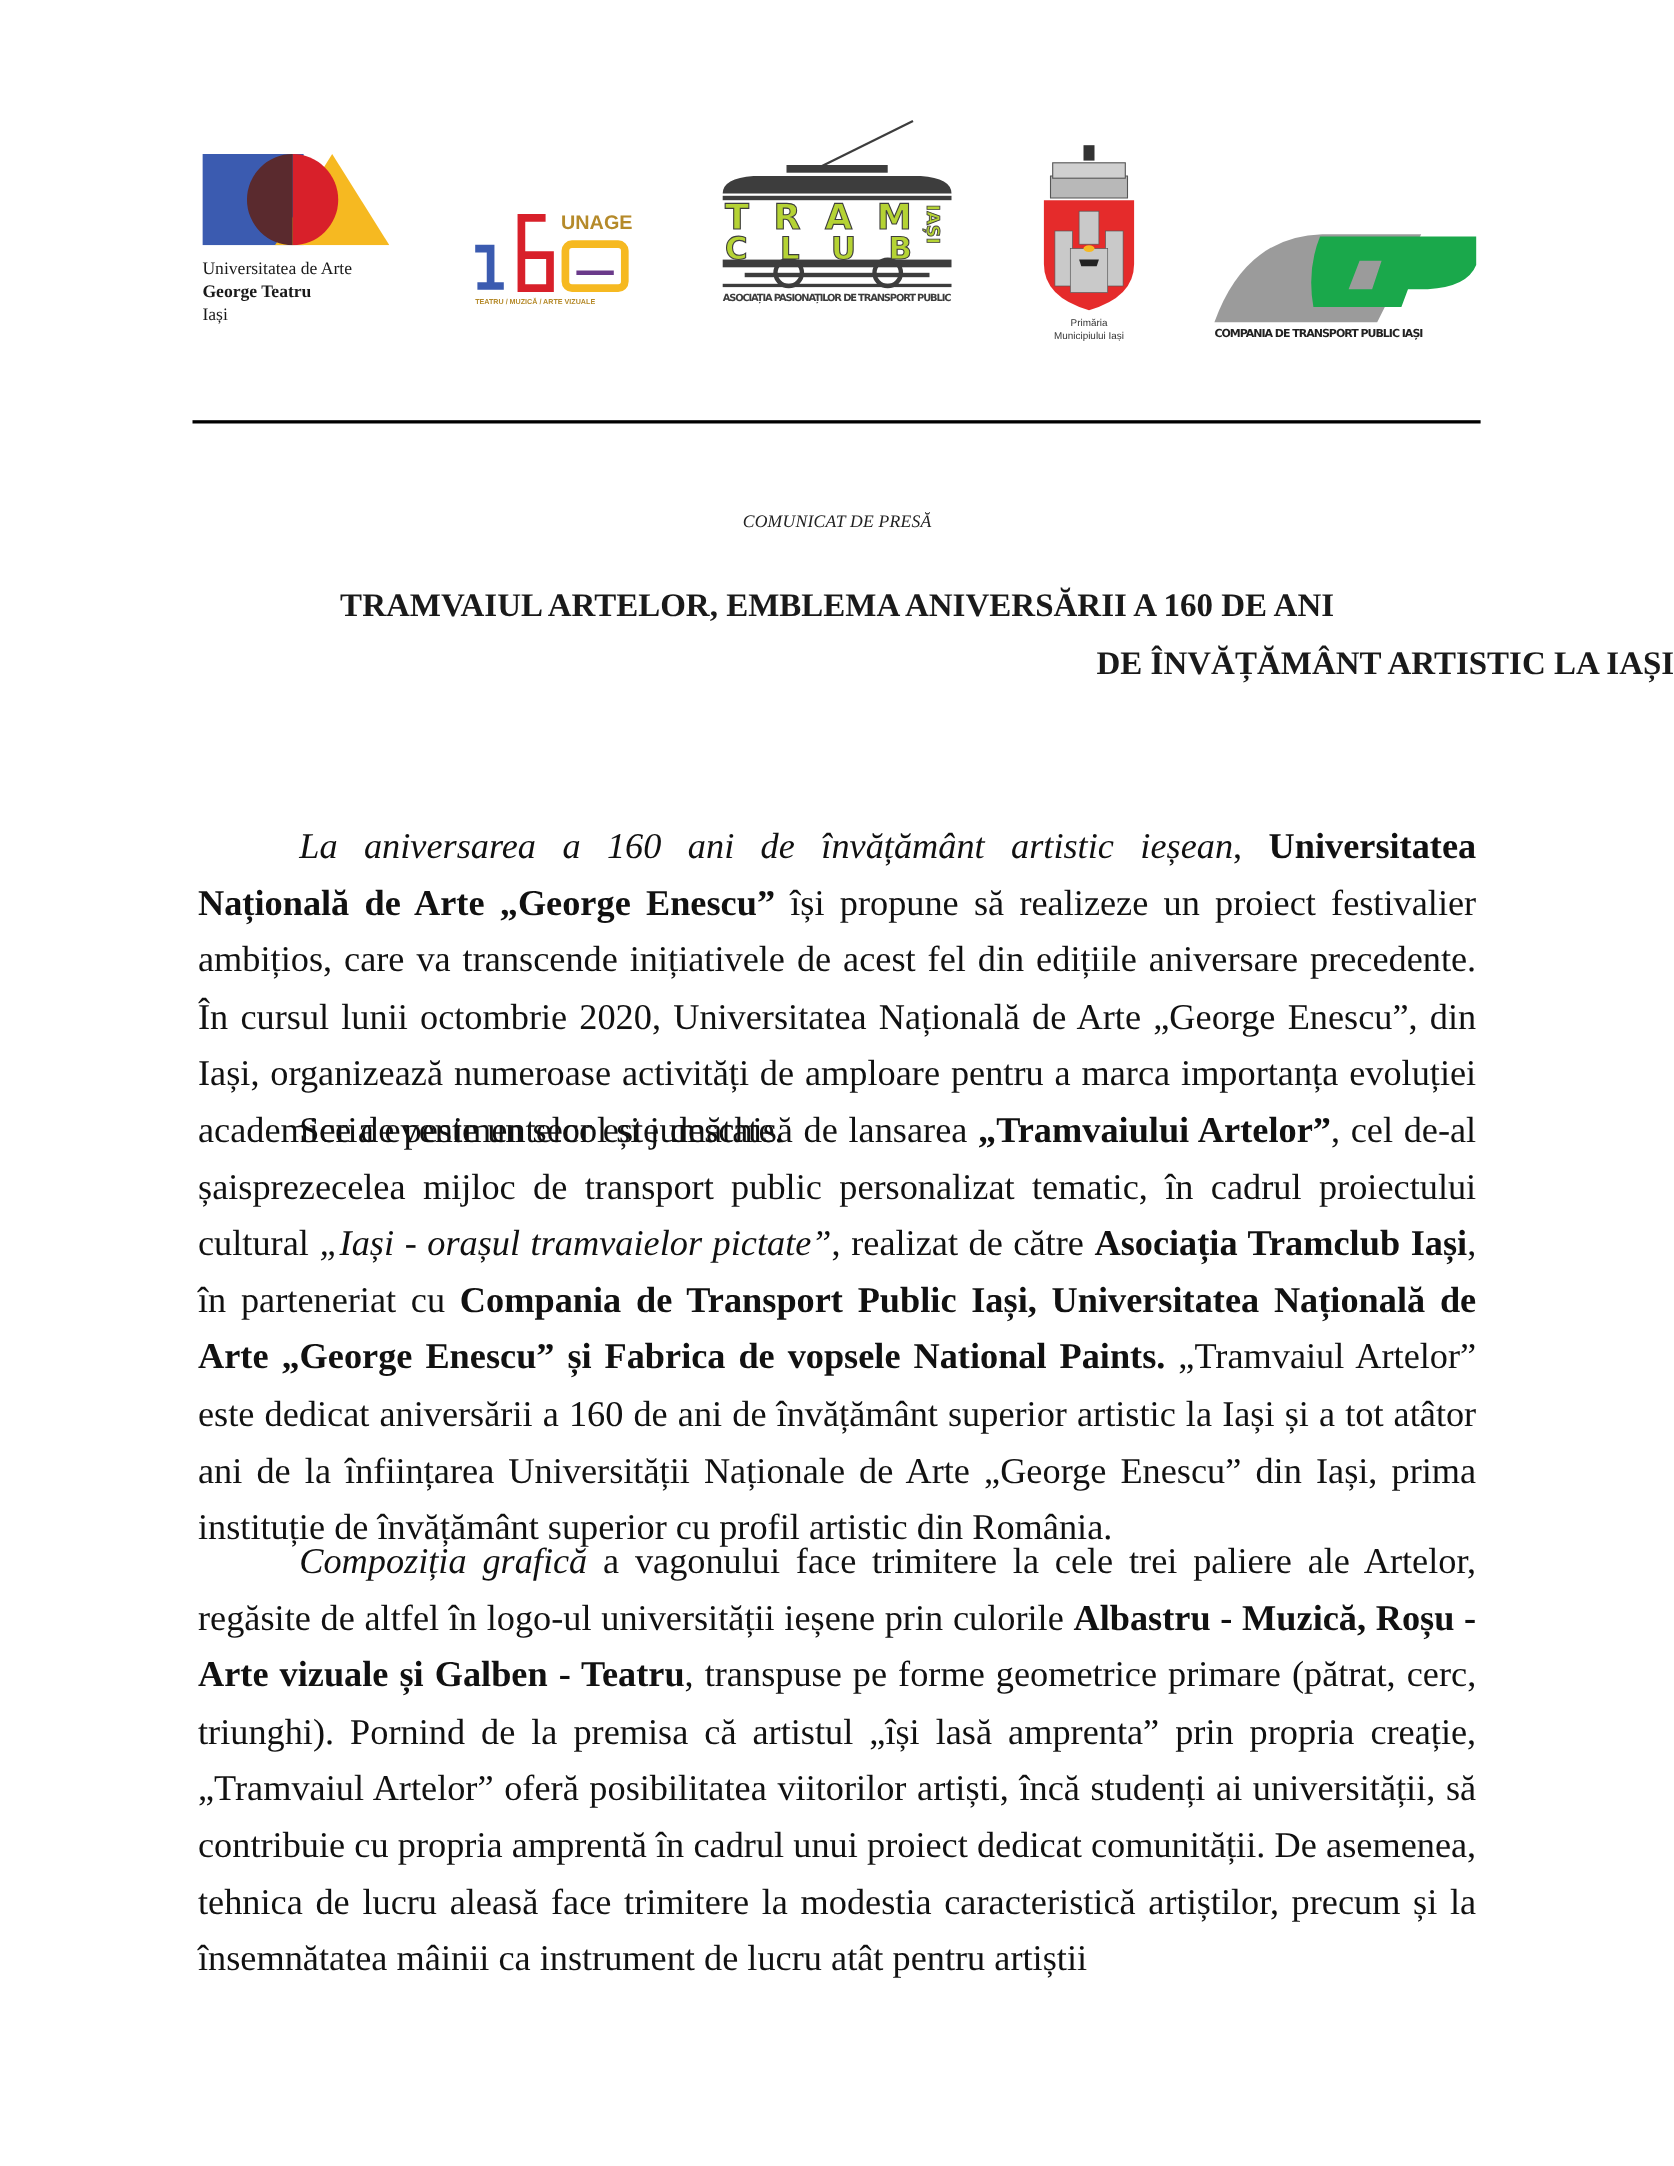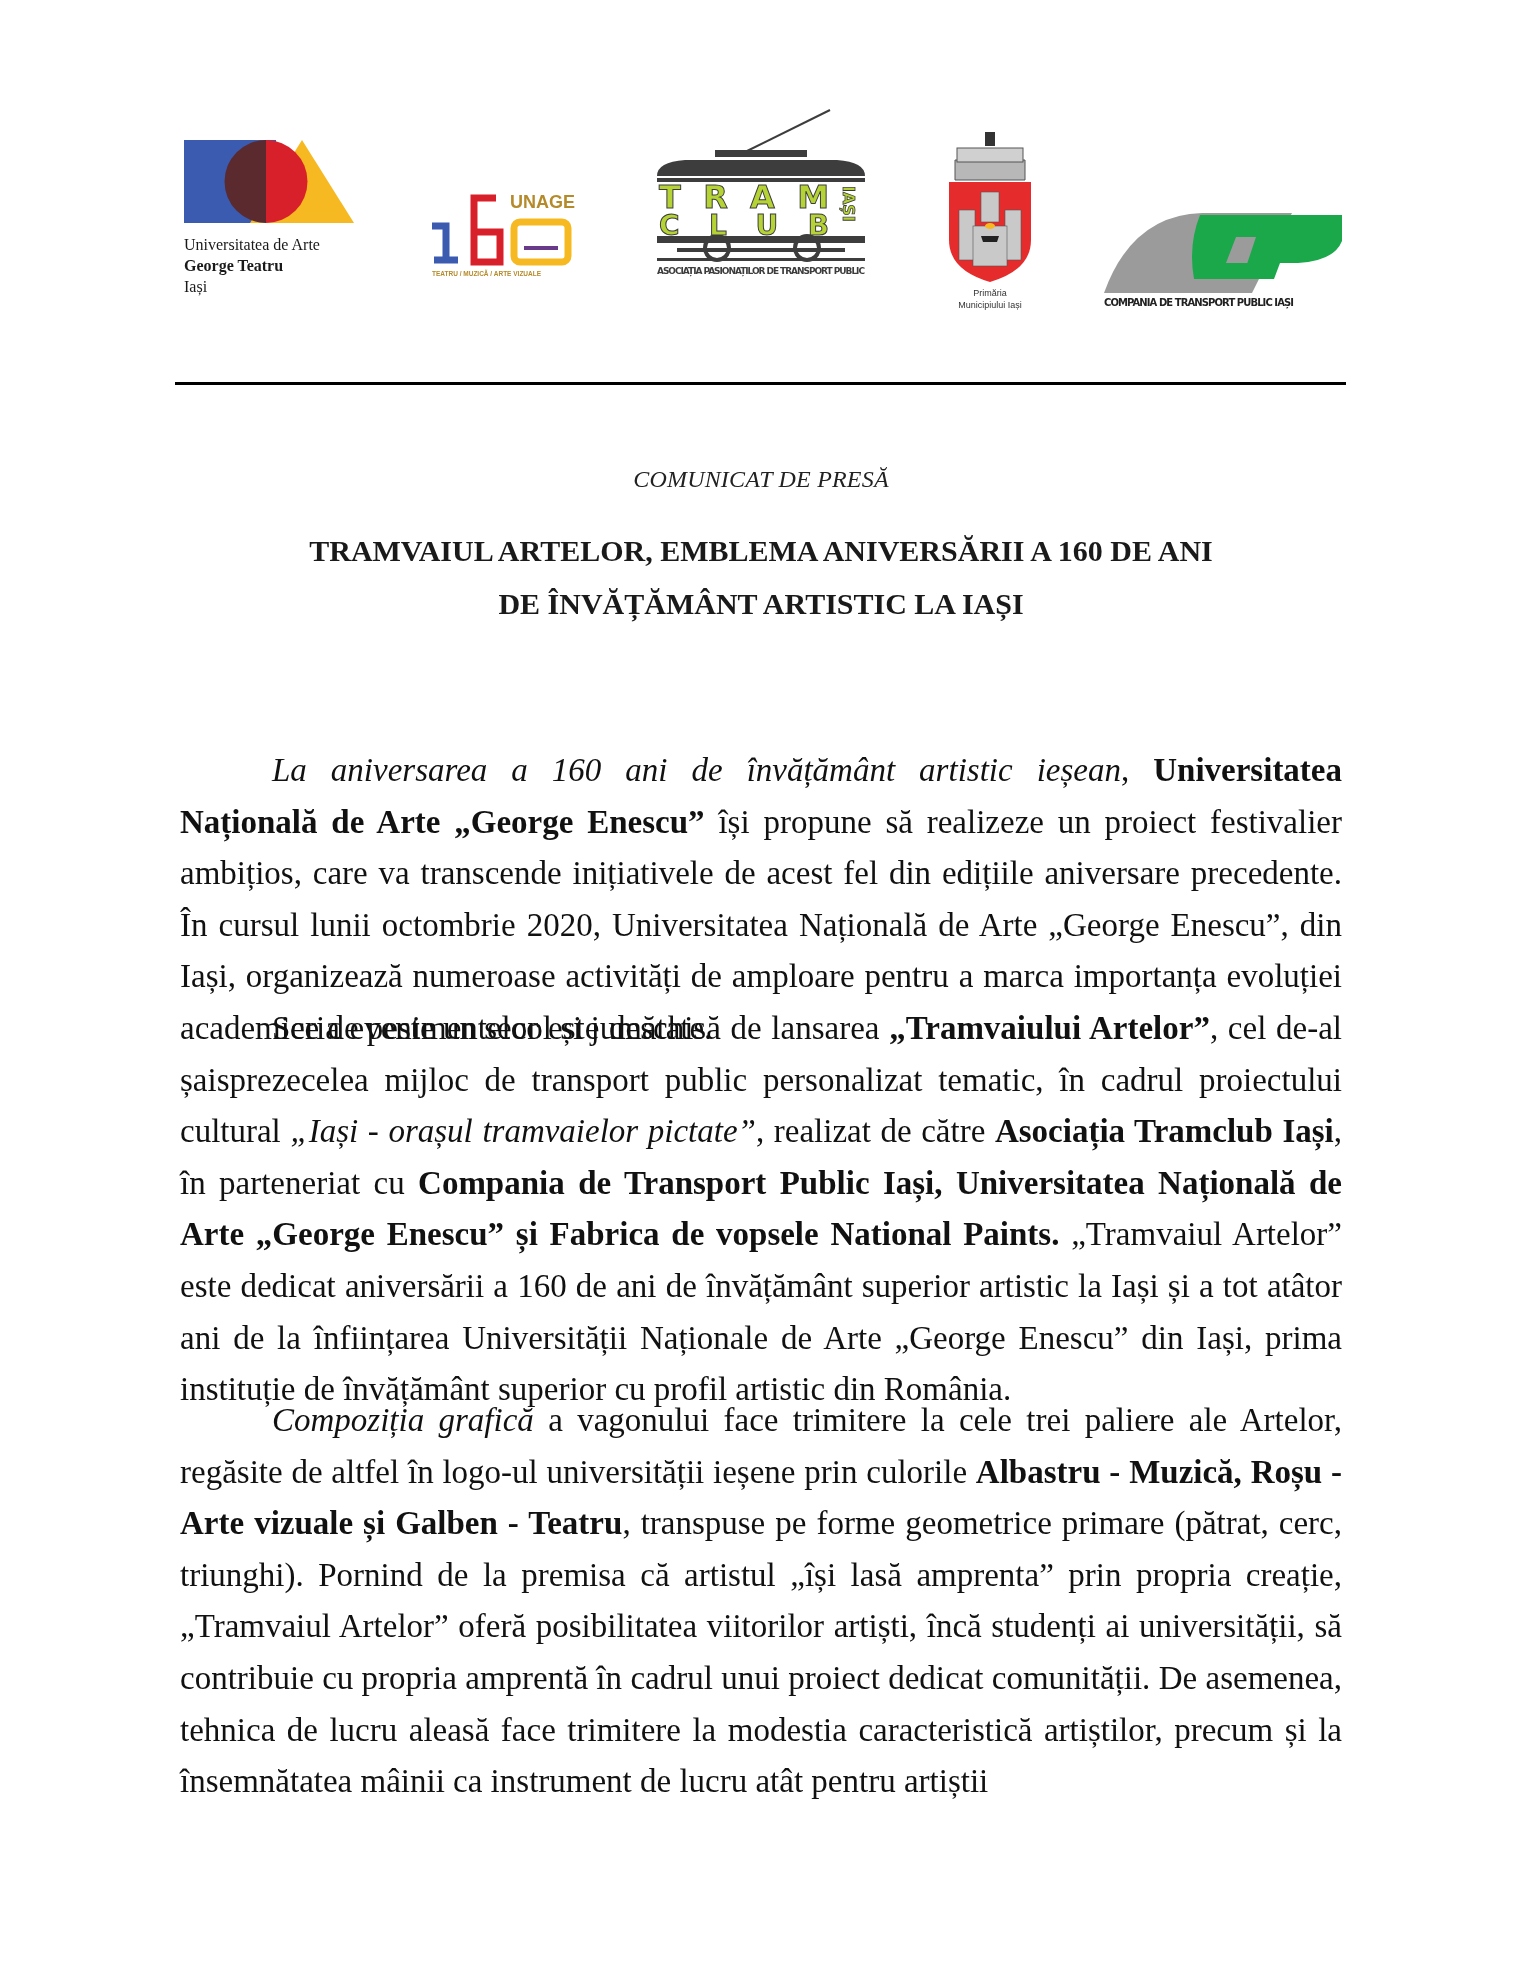--- a/index.html
+++ b/index.html
@@ -14,25 +14,25 @@
                 font-size: 16px; line-height: 21px; color: #1a1a1a; }
   .unage-text .b { font-weight: bold; }
   .u160 { left: 428px; top: 188px; width: 148px; height: 92px; text-align: right; }
   .tram { left: 655px; top: 108px; width: 212px; height: 175px; }
   .coat { left: 935px; top: 130px; width: 110px; height: 185px; }
   .ctp  { left: 1102px; top: 205px; width: 245px; height: 105px; }
 
   .rule { position: absolute; left: 175px; top: 382px; width: 1171px; height: 3px; background: #000; }
 
   .kicker { position: absolute; left: 0; width: 1522px; top: 466px; text-align: center;
-            font-style: italic; font-size: 24px; color: #222; letter-spacing: 0.2px; }
+            font-style: italic; font-size: 16px; color: #222; letter-spacing: 0.2px; }
   .title { position: absolute; left: 0; width: 1522px; text-align: center;
            font-weight: bold; font-size: 30px; color: #1a1a1a; }
   .title.l1 { top: 534px; }
-  .title.l2 { top: 587px; }
+  .title.l2 { top: 587px; text-align: right; }
 
   .body { position: absolute; left: 180px; width: 1162px; font-size: 33px;
           line-height: 51.6px; text-align: justify; color: #111; }
   .body p { margin: 0; text-indent: 92px; }
   .p1 { top: 745px; }
   .p2 { top: 1003px; }
   .p3 { top: 1395px; }
   .i { font-style: italic; }
   .b { font-weight: bold; }
 </style>

